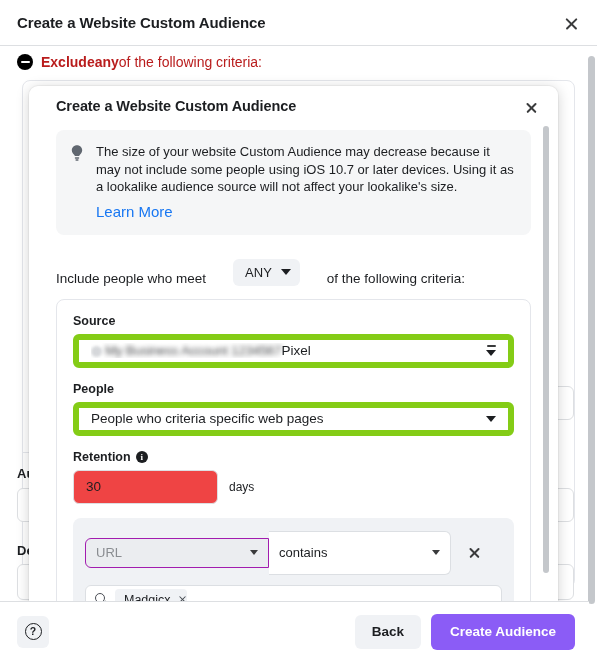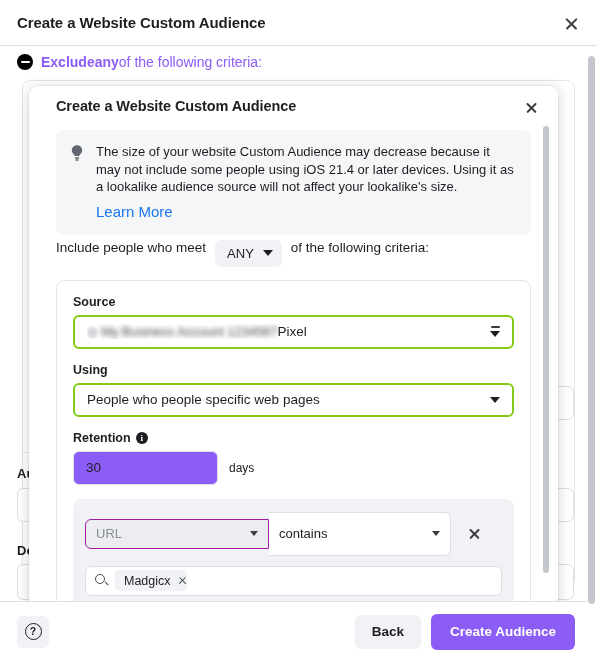--- a/index.html
+++ b/index.html
@@ -32,21 +32,21 @@
   }
   .xglyph:before { transform:rotate(45deg); }
   .xglyph:after  { transform:rotate(-45deg); }
   .xglyph.sm { width:13px; height:13px; }
   .xglyph.sm:before, .xglyph.sm:after { width:13px; top:6px; }
   .xglyph.tiny { width:9px; height:9px; }
   .xglyph.tiny:before, .xglyph.tiny:after { width:9px; top:4px; height:1.4px; background:#444950; }
 
   .exclude-row {
     position:absolute; left:17px; top:54px; display:flex; align-items:center;
-    font-size:14px; color:#8b5cf6; white-space:nowrap;
+    font-size:14px; color:#b91c1c; white-space:nowrap;
   }
   .minus-circle {
     width:16px; height:16px; border-radius:50%; background:#000;
     display:inline-flex; align-items:center; justify-content:center;
     margin-right:8px; flex:none;
   }
   .minus-circle i { display:block; width:9px; height:2px; background:#fff; border-radius:1px; }
   .exclude-row b { font-weight:bold; }
 
   
@@ -118,21 +118,21 @@
   .banner-text {
     font-size:13px; line-height:17.5px; color:#1c1e21;
   }
   .banner-link {
     display:inline-block; margin-top:7px; font-size:15px; color:#1877f2;
     text-decoration:none; cursor:pointer;
   }
 
   
   .include-row {
-    display:flex; align-items:flex-start; margin-top:5px; font-size:13.5px; color:#1c1e21;
+    display:flex; align-items:flex-end; margin-top:24px; font-size:13.5px; color:#1c1e21;gap:18px;
   }
   .any-select {
     margin:0 9px; height:27px; padding:0 9px 0 12px; background:#f0f2f5;
     border-radius:6px; display:flex; align-items:center; gap:9px;
     font-size:13px; color:#1c1e21; cursor:pointer; border:none;
   }
   .caret {
     width:0; height:0; border-left:5px solid transparent; border-right:5px solid transparent;
     border-top:6px solid #1c1e21;
   }
@@ -145,21 +145,21 @@
   .field-label {
     font-size:12.5px; font-weight:bold; color:#1c1e21; margin-bottom:6px;
     display:flex; align-items:center; gap:5px;
   }
   .info-dot {
     width:12px; height:12px; border-radius:50%; background:#1c1e21;
     color:#fff; font-size:9px; line-height:12px; text-align:center;
     font-weight:bold; font-family:"Liberation Serif", serif;
   }
   .select-box {
-    height:34px; border:2px solid #84cc16; border-radius:6px; background:#fff;
+    height:34px; border:6px solid #84cc16; border-radius:6px; background:#fff;
     display:flex; align-items:center; padding:0 12px; font-size:13.5px;
     color:#1c1e21; cursor:pointer; position:relative;
   }
   .select-box .val { flex:1; overflow:hidden; white-space:nowrap; }
   .blur-text {
     display:inline-block; color:#1c1e21;
     filter: blur(2.6px); opacity:0.82; letter-spacing:-0.3px;
   }
   .blur-dot {
     display:inline-block; width:11px; height:11px; border-radius:50%;
@@ -167,21 +167,21 @@
     filter: blur(1.6px);
   }
   .stacked-caret { display:flex; flex-direction:column; align-items:center; gap:3px; }
   .stacked-caret .bar { width:9px; height:1.6px; background:#3a3b3c; border-radius:1px; }
 
   .spacer-14 { height:14px; }
 
   .retention-row { display:flex; align-items:center; gap:11px; }
   .num-input {
     width:145px; height:34px; border:1px solid #dddfe2; border-radius:6px;
-    background:#8b5cf6; padding:0 12px; font-size:13.5px; color:#1c1e21;
+    background:#ef4444; padding:0 12px; font-size:13.5px; color:#1c1e21;
     font-family:"Liberation Sans", sans-serif;
   }
   .days-label { font-size:12px; color:#1c1e21; }
 
   
   .rule-card {
     margin-top:14px; background:#f0f2f5; border-radius:8px; padding:13px 12px 14px 12px;
   }
   .rule-top { display:flex; align-items:center; gap:0; }
   .sel-url {
@@ -315,21 +315,21 @@
 
       <div class="banner">
         <span class="bulb">
           <svg width="16" height="18" viewBox="0 0 16 18" aria-hidden="true">
             <path d="M8 1.2c-3 0-5.2 2.2-5.2 5 0 2 1.2 3.2 2.1 4.2.5.6.8 1 .9 1.6h4.4c.1-.6.4-1 .9-1.6.9-1 2.1-2.2 2.1-4.2 0-2.8-2.2-5-5.2-5z" fill="#606770"></path>
             <rect x="5.8" y="13.2" width="4.4" height="1.5" rx="0.6" fill="#606770"></rect>
             <rect x="6.4" y="15.3" width="3.2" height="1.5" rx="0.7" fill="#606770"></rect>
           </svg>
         </span>
         <div>
-          <div class="banner-text">The size of your website Custom Audience may decrease because it may not include some people using iOS 21.4 or later devices. Using it as a lookalike audience source will not affect your lookalike's size.</div>
+          <div class="banner-text">The size of your website Custom Audience may decrease because it may not include some people using iOS 10.7 or later devices. Using it as a lookalike audience source will not affect your lookalike's size.</div>
           <a class="banner-link">Learn More</a>
         </div>
       </div>
 
       <div class="include-row">
         <span>Include people who meet</span>
         <button class="any-select">
           <span>ANY</span>
           <span class="caret"></span>
         </button>
@@ -342,23 +342,23 @@
         <div class="select-box">
           <span class="val"><span class="blur-dot"></span><span class="blur-text">My Business Account 1234567</span><span>Pixel</span></span>
           <span class="stacked-caret">
             <span class="bar"></span>
             <span class="caret" style="border-top-color:#1c1e21;"></span>
           </span>
         </div>
 
         <div class="spacer-14"></div>
 
-        <div class="field-label">Using</div>
+        <div class="field-label">People</div>
         <div class="select-box">
-          <span class="val">People who people specific web pages</span>
+          <span class="val">People who criteria specific web pages</span>
           <span class="caret"></span>
         </div>
 
         <div class="spacer-14"></div>
 
         <div class="field-label">
           <span>Retention</span>
           <span class="info-dot">i</span>
         </div>
         <div class="retention-row">

